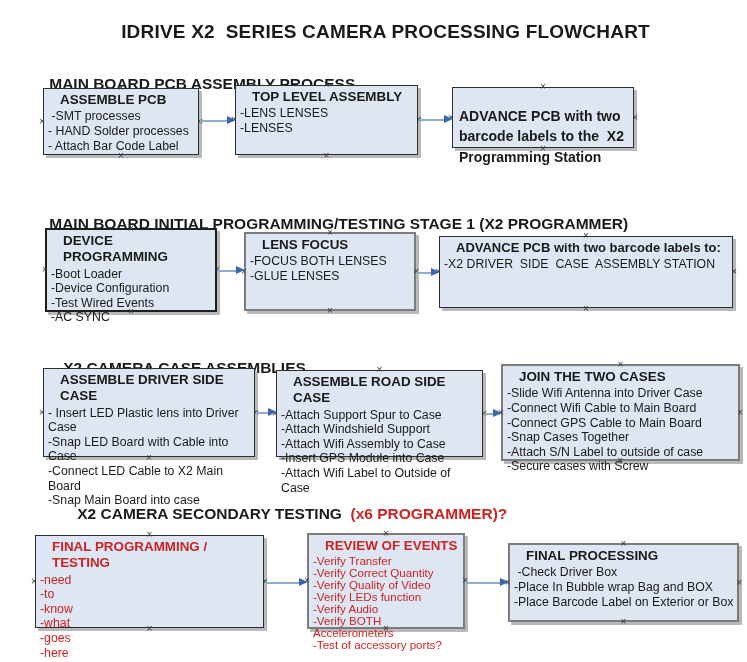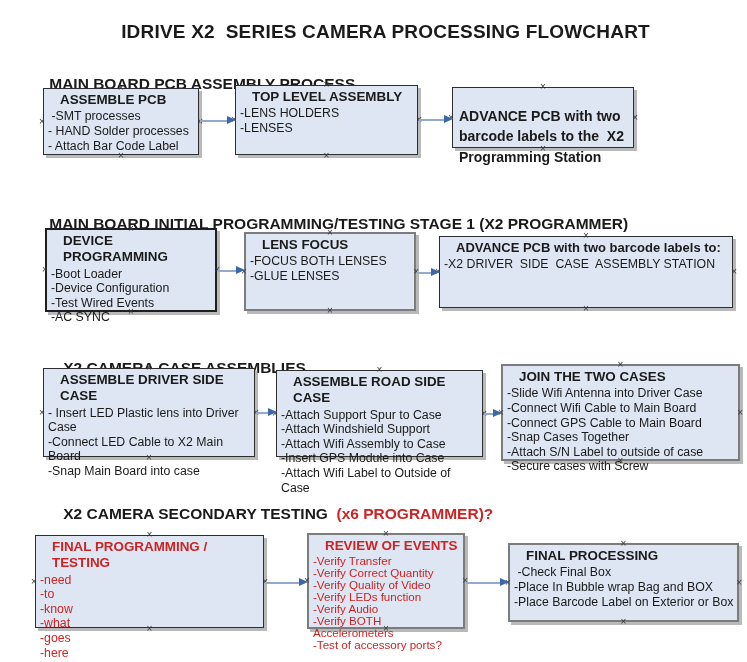--- a/index.html
+++ b/index.html
@@ -26,21 +26,21 @@
   .section-heading {
     position: absolute;
     font-size: 15.5px;
     font-weight: bold;
     white-space: pre;
   }
   .section-heading .red-part { color: var(--red, #cc2424); }
   .h1 { left: 20px; top: 57px; }
   .h2 { left: 20px; top: 197px; }
   .h3 { left: 34px; top: 341px; }
-  .h4 { left: 34px; top: 487px; }
+  .h4 { left: 48px; top: 487px; }
 
   .fbox {
     position: absolute;
     background: var(--box-fill, #dde6f2);
     box-shadow: 3px 3px 0 rgba(128,128,128,0.55);
     box-sizing: border-box;
   }
   .b-dark  { border: 1.5px solid #2e2e2e; }
   .b-dark2 { border: 2px solid #1f1f1f; }
   .b-gray  { border: 2.2px solid #7c7c7c; }
@@ -137,21 +137,21 @@
       <li>- Attach Bar Code Label</li>
     </ul>
   <span class="anchor anchor-t">×</span>
       <span class="anchor anchor-b">×</span>
       <span class="anchor anchor-l">×</span>
       <span class="anchor anchor-r">×</span>
     </div>
   <div class="fbox pos-b b-dark">
     <div class="fbox-title">TOP LEVEL ASSEMBLY</div>
     <ul class="fbox-items">
-      <li>-LENS HOLDERS</li>
+      <li>-LENS LENSES</li>
       <li>-LENSES</li>
     </ul>
   <span class="anchor anchor-t">×</span>
       <span class="anchor anchor-b">×</span>
       <span class="anchor anchor-l">×</span>
       <span class="anchor anchor-r">×</span>
     </div>
   <div class="fbox pos-c b-dark">
     <div class="fbox-title big-title">ADVANCE PCB with two barcode labels to the  X2 Programming Station</div>
   <span class="anchor anchor-t">×</span>
@@ -192,20 +192,21 @@
   <span class="anchor anchor-t">×</span>
       <span class="anchor anchor-b">×</span>
       <span class="anchor anchor-l">×</span>
       <span class="anchor anchor-r">×</span>
     </div>
 
   <div class="fbox pos-g b-dark">
     <div class="fbox-title">ASSEMBLE DRIVER SIDE CASE</div>
     <ul class="fbox-items">
       <li>- Insert LED Plastic lens into Driver Case</li>
+      <li>-Snap LED Board with Cable into Case</li>
       <li>-Connect LED Cable to X2 Main Board</li>
       <li>-Snap Main Board into case</li>
     </ul>
   <span class="anchor anchor-t">×</span>
       <span class="anchor anchor-b">×</span>
       <span class="anchor anchor-l">×</span>
       <span class="anchor anchor-r">×</span>
     </div>
   <div class="fbox pos-h b-dark">
     <div class="fbox-title">ASSEMBLE ROAD SIDE CASE</div>
@@ -264,21 +265,21 @@
       <li>-Test of accessory ports?</li>
     </ul>
   <span class="anchor anchor-t">×</span>
       <span class="anchor anchor-b">×</span>
       <span class="anchor anchor-l">×</span>
       <span class="anchor anchor-r">×</span>
     </div>
   <div class="fbox pos-l b-gray">
     <div class="fbox-title">FINAL PROCESSING</div>
     <ul class="fbox-items">
-      <li> -Check Final Box</li>
+      <li> -Check Driver Box</li>
       <li>-Place In Bubble wrap Bag and BOX</li>
       <li>-Place Barcode Label on Exterior or Box</li>
     </ul>
   <span class="anchor anchor-t">×</span>
       <span class="anchor anchor-b">×</span>
       <span class="anchor anchor-l">×</span>
       <span class="anchor anchor-r">×</span>
     </div>
 
   <div class="connector" style="left:187px; top:114px; width:36px;">

